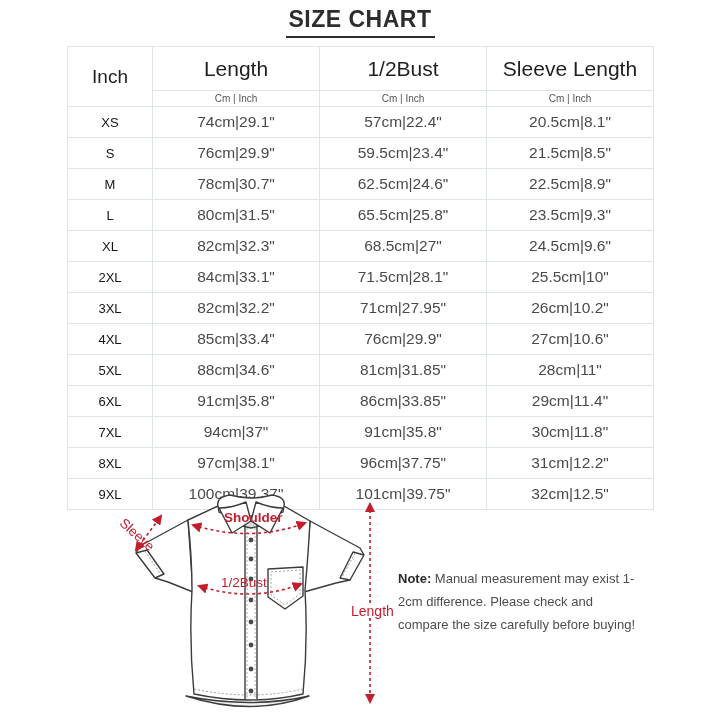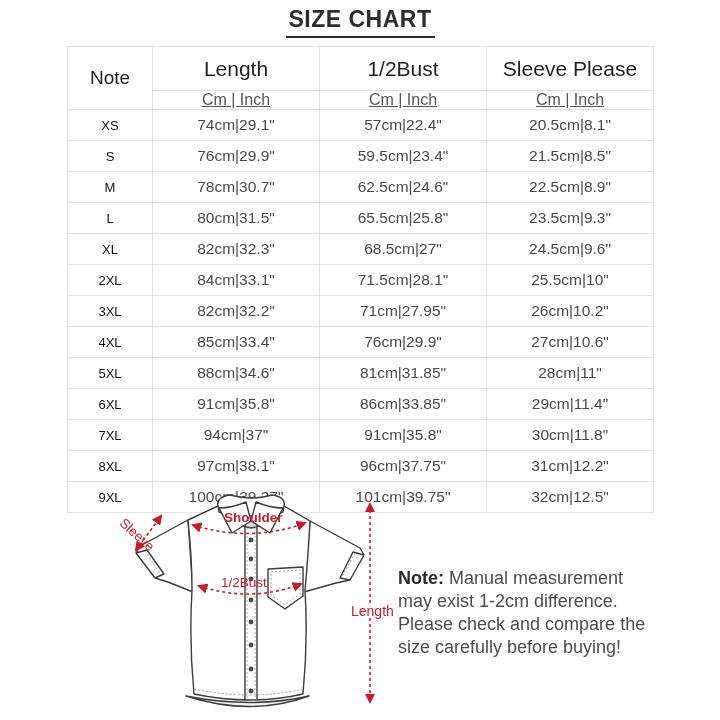--- a/index.html
+++ b/index.html
@@ -20,59 +20,59 @@
     border-collapse:collapse;table-layout:fixed;background:#fff;
   }
   .size-table col.c-size{width:85px;}
   .size-table col.c-m{width:167px;}
   .size-table th,.size-table td{
     border:1px solid #dfe3ea;text-align:center;vertical-align:middle;
     padding:0;font-weight:normal;
   }
   .size-table th.main-h{height:43px;font-size:21px;color:#1f1f1f;}
   .size-table th.size-h{font-size:19px;color:#1f1f1f;}
-  .size-table th.sub-h{height:15px;font-size:16px;color:#555;text-decoration:underline;}
+  .size-table th.sub-h{height:15px;font-size:10px;color:#555;}
   .size-table td{height:30px;font-size:15.5px;color:#4a4a4a;}
   .size-table td.size-cell{font-size:13px;color:#141414;}
   
   .diagram{position:absolute;left:0;top:488px;width:450px;height:232px;}
   .red-label{
     position:absolute;color:#c21e2e;font-size:13.5px;line-height:14px;white-space:nowrap;
   }
   .lbl-shoulder{left:224px;top:511px;font-weight:bold;}
   .lbl-bust{left:221px;top:576px;}
   .lbl-sleeve{left:126px;top:516px;transform:rotate(42deg);transform-origin:left top;}
   .lbl-length{left:349px;top:604px;font-size:14px;background:#fff;padding:0 2px;}
   
   .note{
     position:absolute;left:398px;top:567px;width:248px;
-    font-size:18px;line-height:23px;color:#4d4d4d;
+    font-size:13px;line-height:23px;color:#4d4d4d;
   }
   .note-label{font-weight:bold;color:#2b2b2b;}
 </style>
 </head>
 <body>
 
 <div class="title-wrap">
   <span class="title">SIZE CHART</span>
 </div>
 
 <table class="size-table">
   <colgroup>
     <col class="c-size">
       <col class="c-m">
       <col class="c-m">
       <col class="c-m">
   </colgroup>
   <thead>
     <tr>
-      <th class="size-h" rowspan="2">Note</th>
+      <th class="size-h" rowspan="2">Inch</th>
       <th class="main-h">Length</th>
       <th class="main-h">1/2Bust</th>
-      <th class="main-h">Sleeve Please</th>
+      <th class="main-h">Sleeve Length</th>
     </tr>
     <tr>
       <th class="sub-h">Cm | Inch</th>
       <th class="sub-h">Cm | Inch</th>
       <th class="sub-h">Cm | Inch</th>
     </tr>
   </thead>
   <tbody>
       <tr>
         <td class="size-cell">XS</td>

